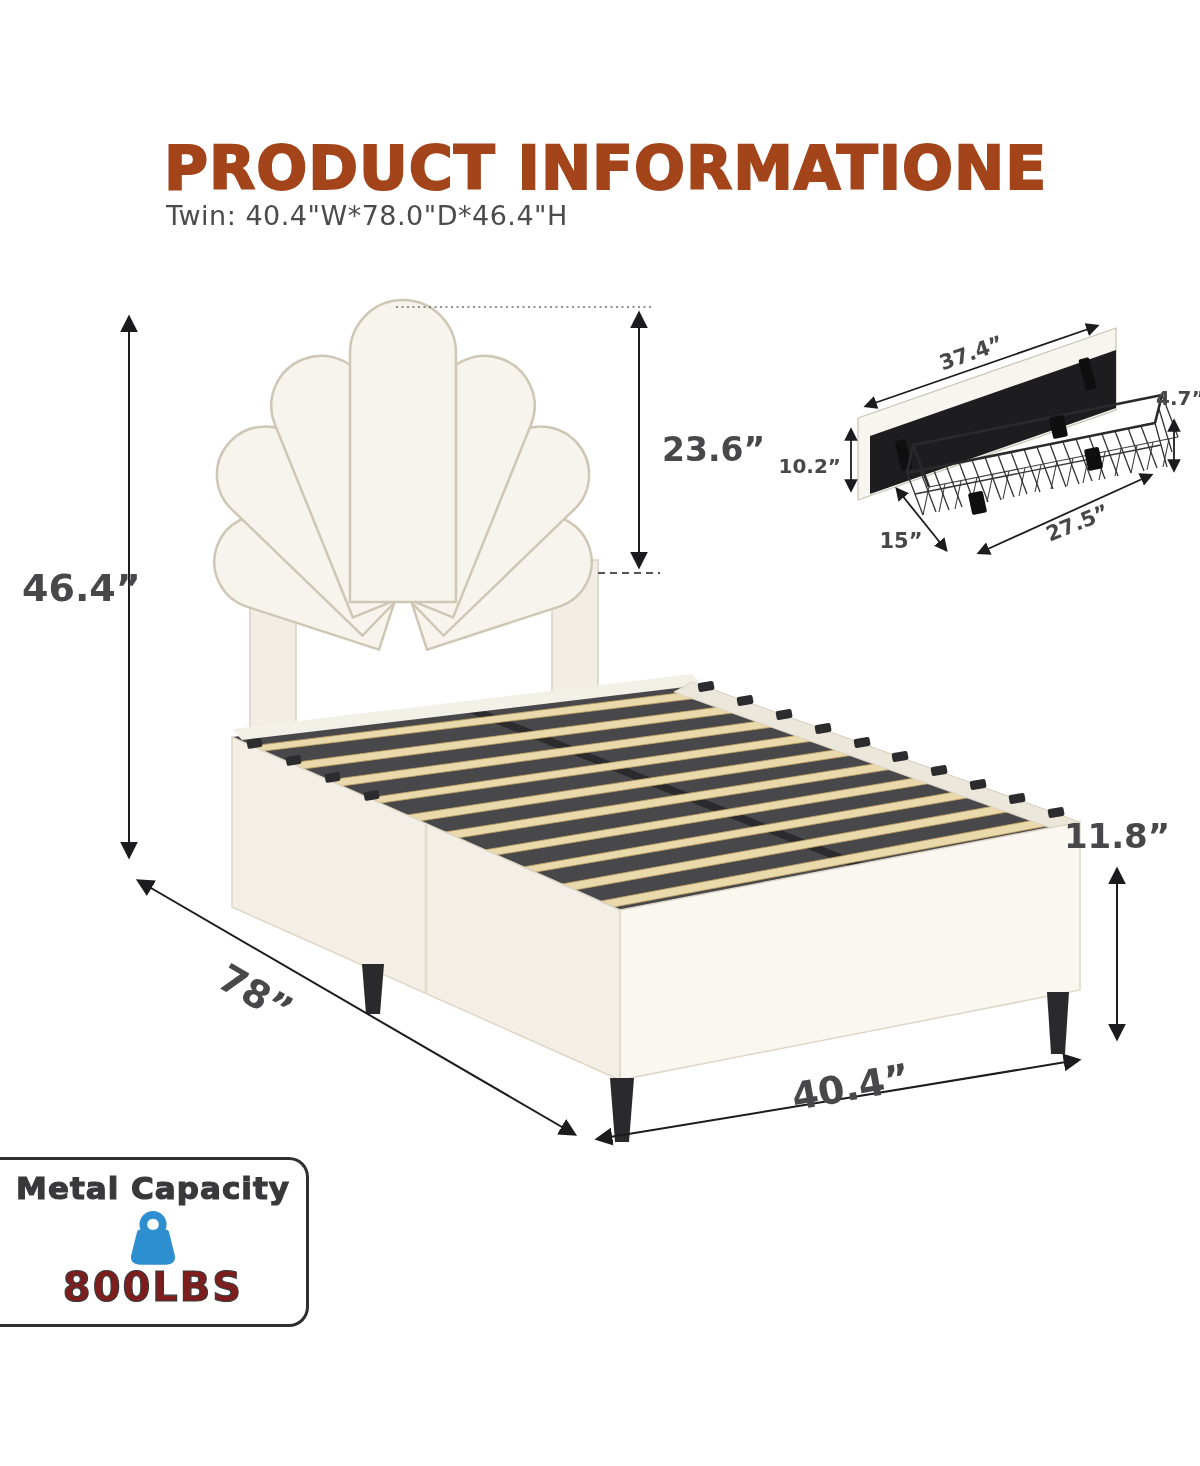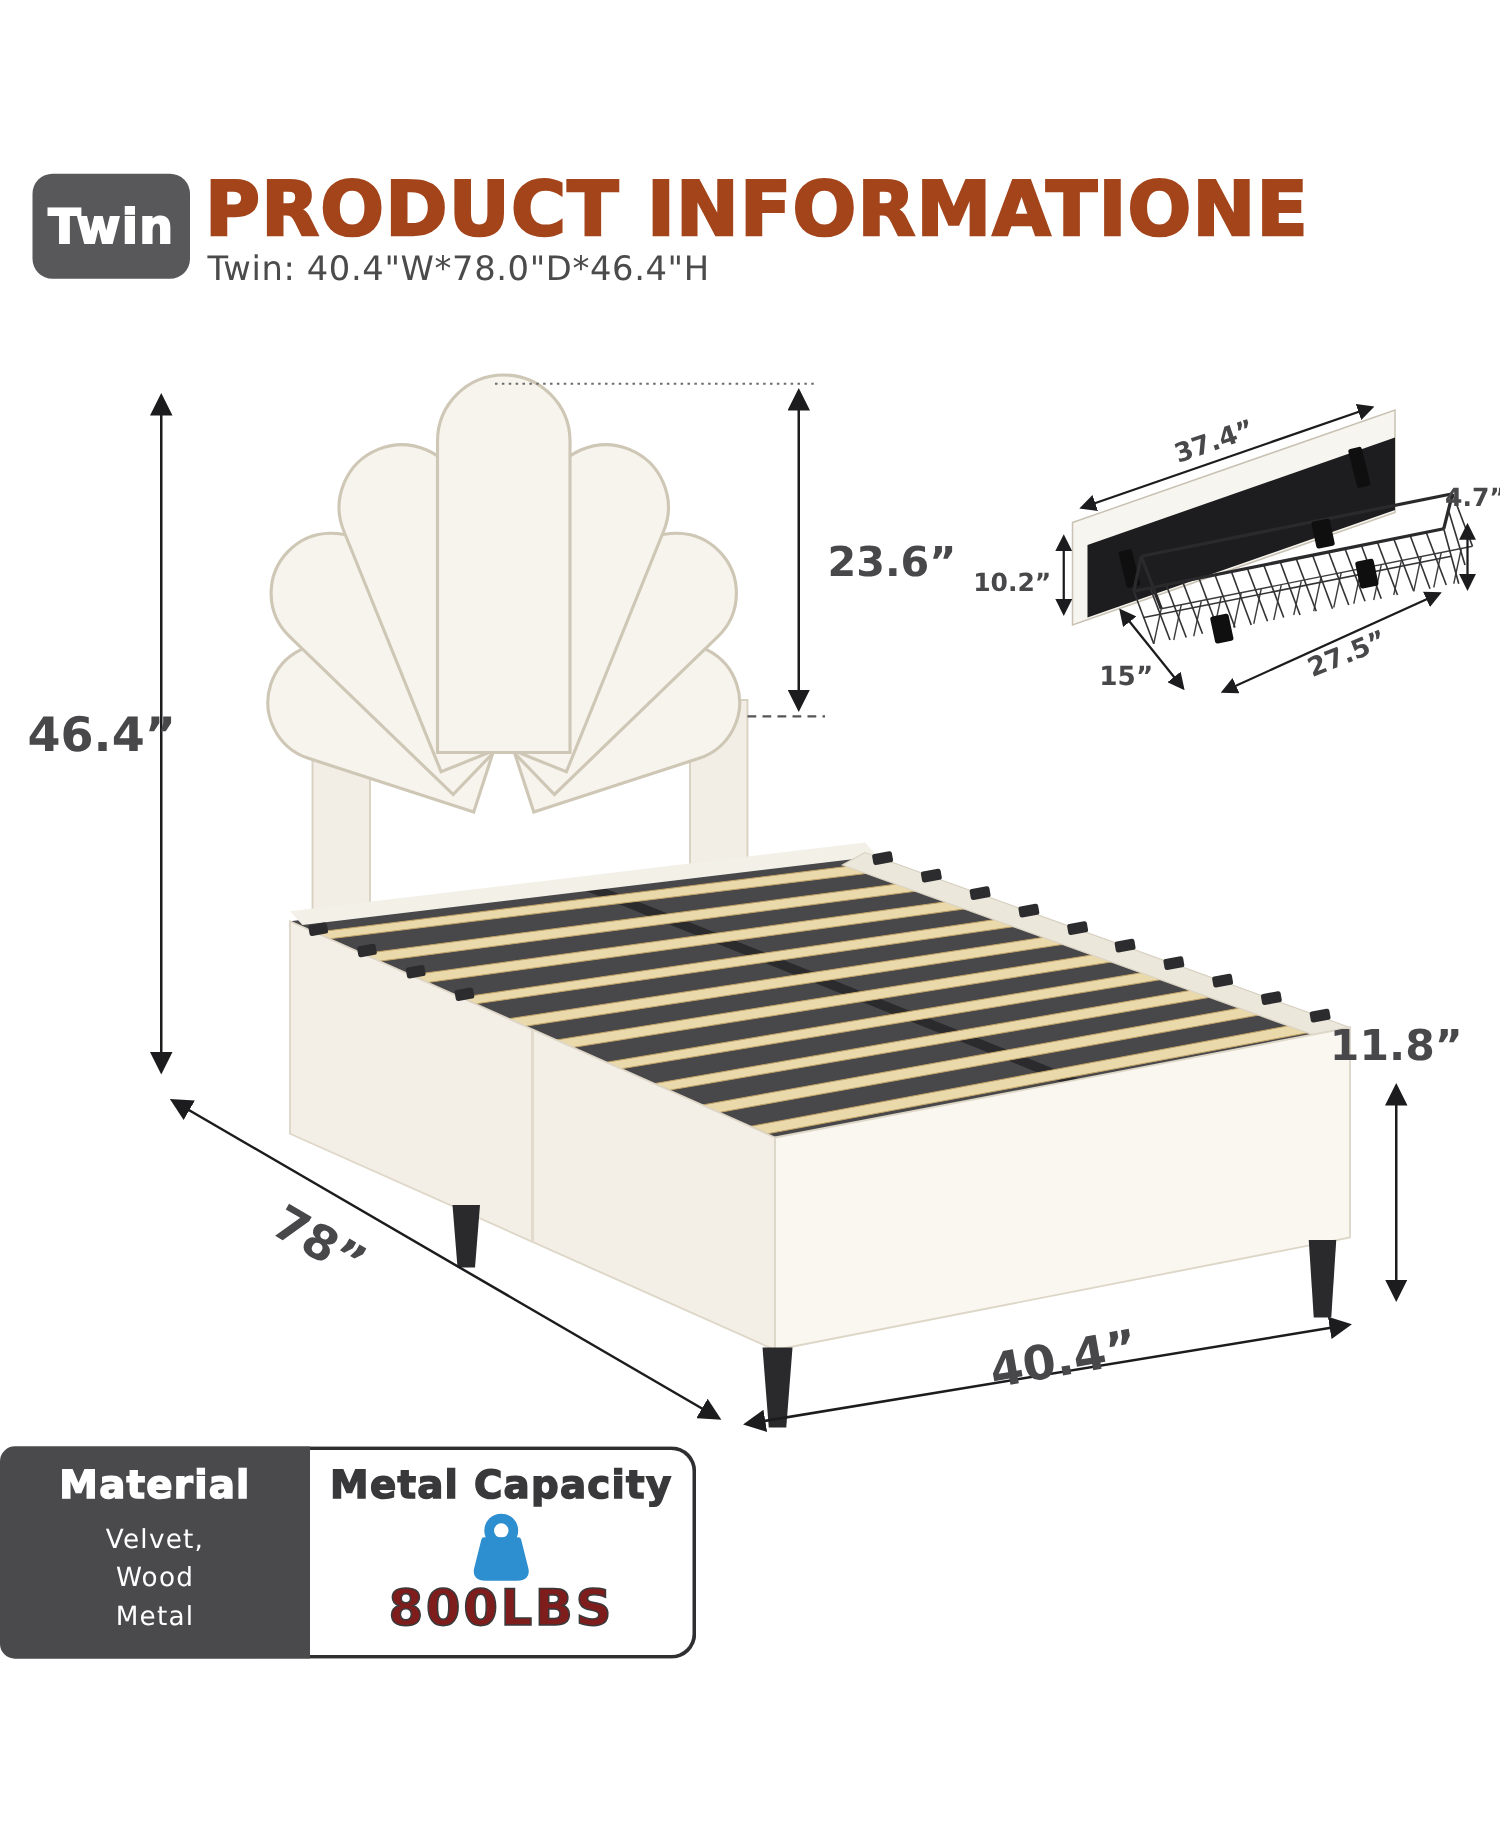--- a/index.html
+++ b/index.html
@@ -53,21 +53,20 @@
   .weight-value{
     font-size:40px;font-weight:bold;color:#7f1d1d;margin-top:-6px;
     -webkit-text-stroke:1.2px #39393b;letter-spacing:2px;
   }
 </style>
 </head>
 <body>
 
 <div class="page">
 
-  <div class="size-badge">Twin</div>
   <h1 class="page-title">PRODUCT INFORMATIONE</h1>
   <div class="subtitle">Twin: 40.4"W*78.0"D*46.4"H</div>
 
   <svg class="diagram" viewBox="0 0 1200 1466" xmlns="http://www.w3.org/2000/svg">
     <defs>
       <marker id="arw" viewBox="0 0 10 10" refX="8" refY="5" markerWidth="9" markerHeight="9" orient="auto-start-reverse">
           <path d="M0,0 L10,5 L0,10 Z" fill="#1c1c1e"></path>
         </marker>
       <marker id="arws" viewBox="0 0 10 10" refX="8" refY="5" markerWidth="7.5" markerHeight="7.5" orient="auto-start-reverse">
           <path d="M0,0 L10,5 L0,10 Z" fill="#1c1c1e"></path>
@@ -242,28 +241,20 @@
 
       <text class="dim-label" x="972" y="360" font-size="21" text-anchor="middle" transform="rotate(-19 972 355)">37.4”</text>
       <text class="dim-label" x="841" y="473" font-size="20" text-anchor="end">10.2”</text>
       <text class="dim-label" x="1156" y="405" font-size="20">4.7”</text>
       <text class="dim-label" x="901" y="548" font-size="21" text-anchor="middle">15”</text>
       <text class="dim-label" x="1078" y="530" font-size="21" text-anchor="middle" transform="rotate(-22 1078 524)">27.5”</text>
     </g>
   </svg>
 
   <div class="cards">
-    <div class="material-card">
-      <div class="card-title">Material</div>
-      <div class="material-lines">
-        <div>Velvet,</div>
-        <div>Wood</div>
-        <div>Metal</div>
-      </div>
-    </div>
     <div class="weight-card">
       <div class="card-title">Metal Capacity</div>
       <div class="weight-icon-wrap">
         <svg width="62" height="62" viewBox="0 0 64 64">
           <circle cx="32" cy="17" r="10" fill="none" stroke="#2e8fd0" stroke-width="8"></circle>
           <path d="M18,25 L46,25 L52,49 Q53.5,56 45,56 L19,56 Q10.5,56 12,49 Z" fill="#2e8fd0" stroke="#2e8fd0" stroke-width="5" stroke-linejoin="round"></path>
         </svg>
       </div>
       <div class="weight-value">800LBS</div>
     </div>

